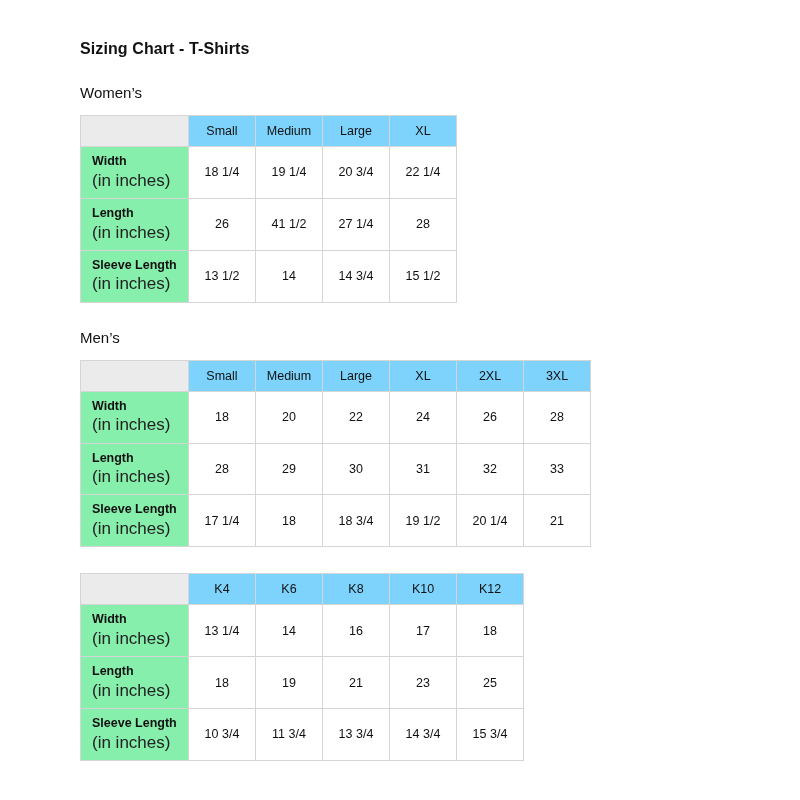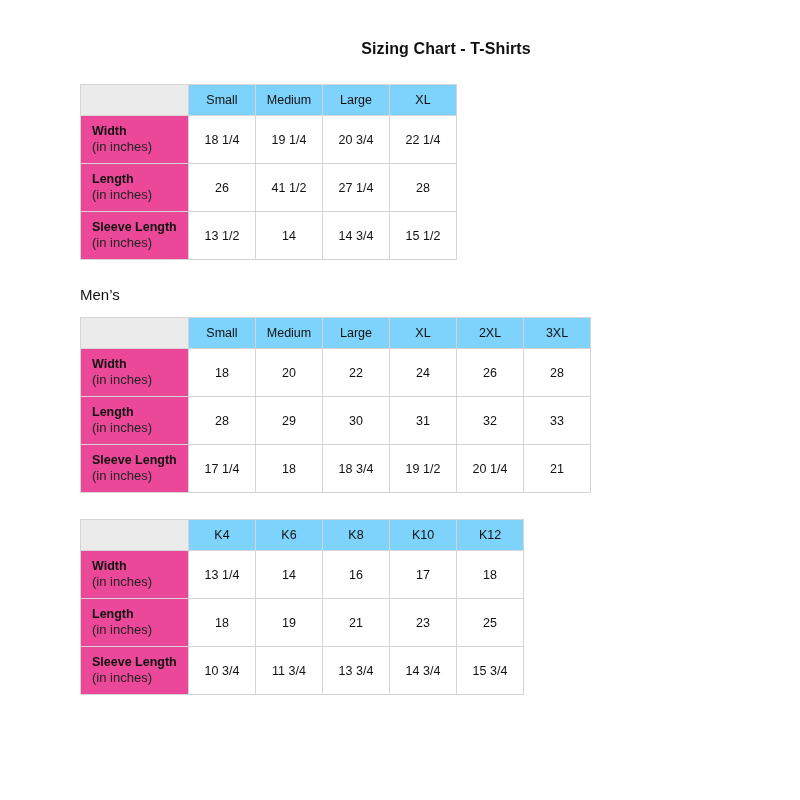--- a/index.html
+++ b/index.html
@@ -18,24 +18,23 @@
     position: relative;
     width: 800px;
     height: 800px;
     box-sizing: border-box;
     padding: 40px 0 0 80px;
   }
   .doc-title {
     font-size: 16px;
     font-weight: bold;
     color: #111111;
-    margin: 0 0 0 12px;
+    margin: 0 0 0 0;
     padding: 0;
     letter-spacing: 0.1px;
-    text-align: center;
   }
   .section {
     margin-top: 26px;
   }
   .section-title {
     font-size: 15px;
     font-weight: normal;
     color: #111111;
     margin: 0 0 14px 0;
     padding: 0;
@@ -58,33 +57,33 @@
     background: #7dd3fc;
     height: 30px;
     line-height: 30px;
     font-weight: normal;
   }
   table.size-table thead th.corner {
     background: #ebebeb;
     border-left: 1px solid #d5d5d5;
   }
   table.size-table tbody th.rowhead {
-    background: #ec4899;
+    background: #86efac;
     text-align: left;
     padding: 7px 10px 7px 11px;
     line-height: 1.25;
   }
   table.size-table tbody th.rowhead .rh-main {
     font-weight: bold;
     font-size: 12.5px;
     display: block;
   }
   table.size-table tbody th.rowhead .rh-sub {
     font-weight: normal;
-    font-size: 13px;
+    font-size: 17px;
     display: block;
     color: #222222;
   }
   table.size-table tbody td {
     height: 47px;
   }
   
   .tbl-women col.c0 { width: 108px; }
   .tbl-women col.cn { width: 67px; }
   .tbl-men col.c0 { width: 108px; }
@@ -93,20 +92,21 @@
   .tbl-youth col.cn { width: 67px; }
 </style>
 </head>
 <body>
 
 <div class="page">
 
   <h1 class="doc-title">Sizing Chart - T-Shirts</h1>
 
   <div class="section">
+    <h2 class="section-title">Women’s</h2>
     <table class="size-table tbl-women">
       <colgroup>
         <col class="c0">
           <col class="cn">
           <col class="cn">
           <col class="cn">
           <col class="cn">
       </colgroup>
       <thead>
         <tr>

